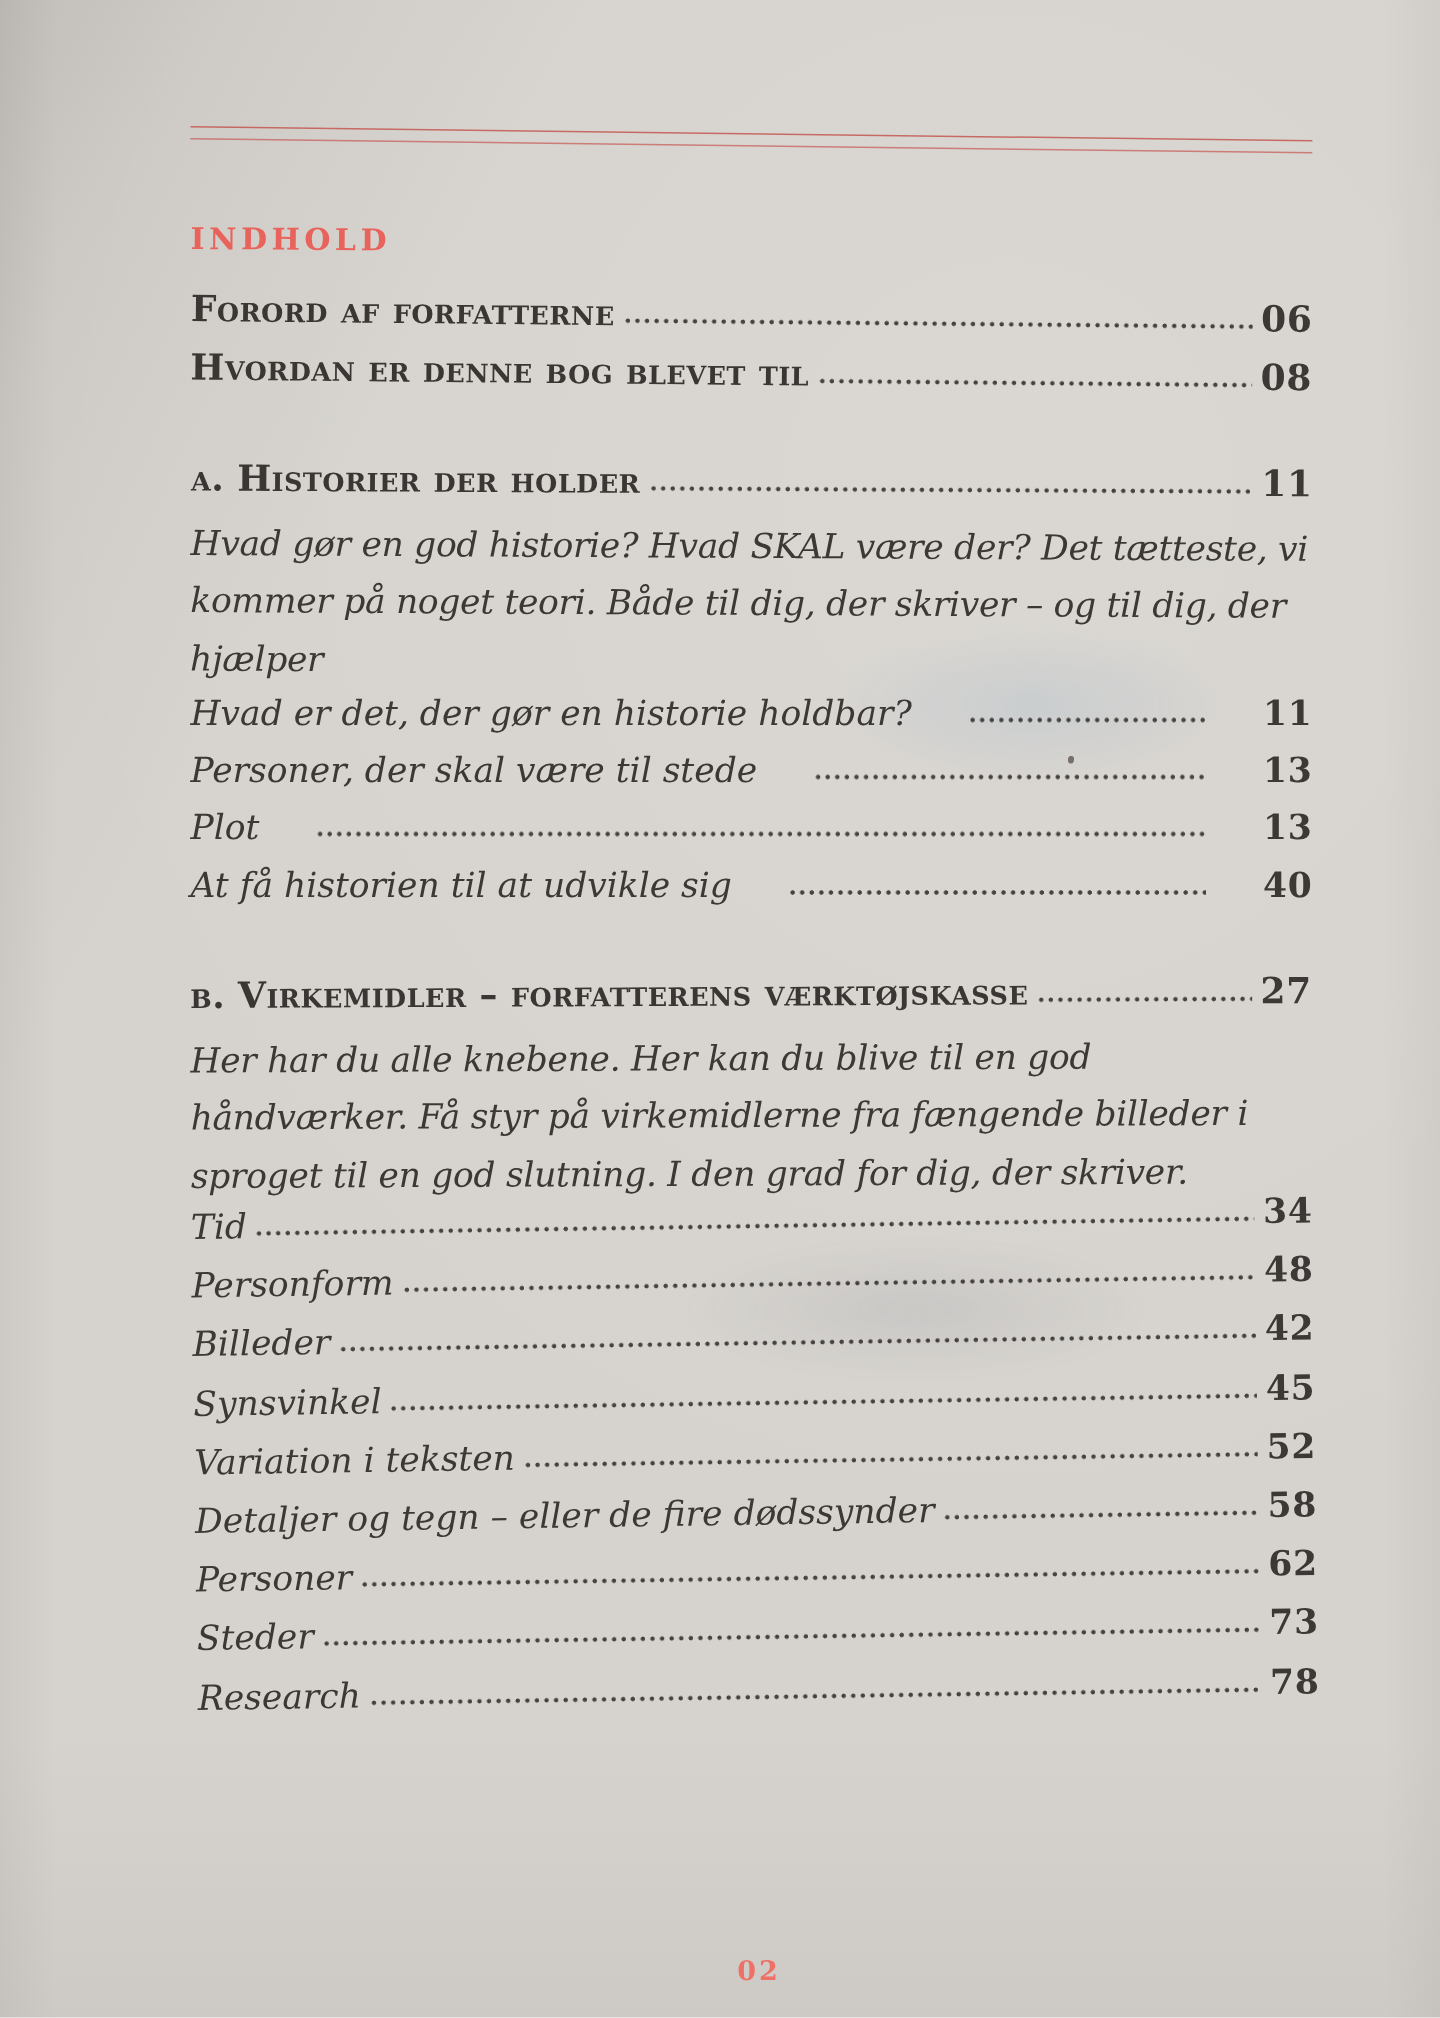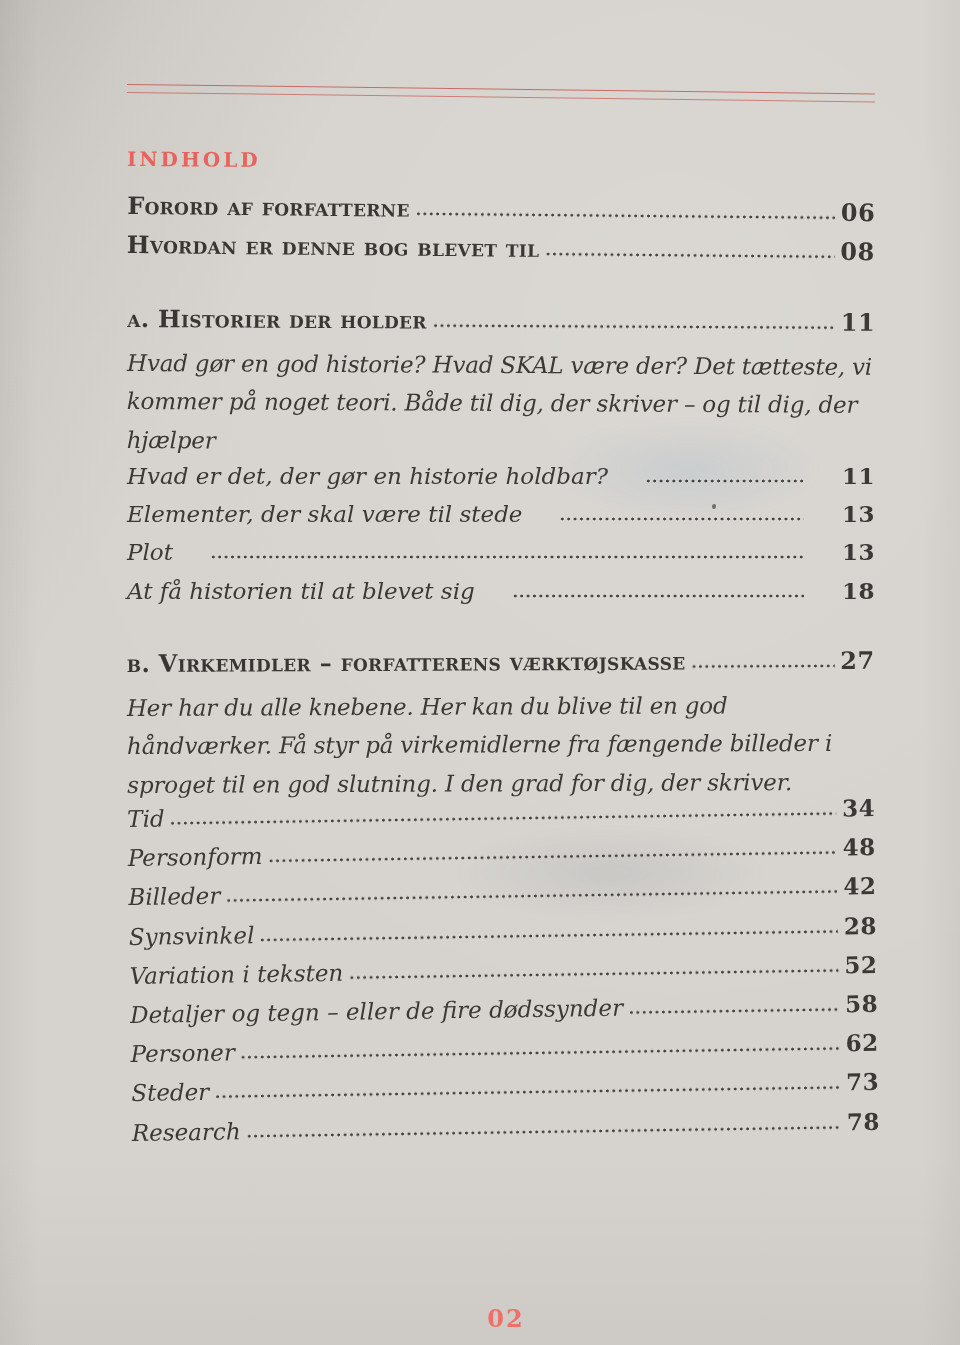--- a/index.html
+++ b/index.html
@@ -63,21 +63,21 @@
   .front { margin-top:20px; transform:rotate(0.55deg); transform-origin:0 50%; }
   .secA-head { margin-top:36px; transform:rotate(0.3deg); transform-origin:0 50%; }
   .secA-list { margin-top:2px; }
   .secA-list .row { height:38.4px;gap:32px; }
   .secB-head { margin-top:34px; transform:rotate(-0.25deg); transform-origin:0 50%; }
   .secB-list { margin-top:0; transform:rotate(-0.85deg); transform-origin:0 0; }
   .secB-list .row { height:39.2px; }
 
   .folio {
     position:absolute; top:1304px; left:0; width:960px; text-align:center;
-    text-indent:52px; font-size:24px; font-weight:700; letter-spacing:2px;
+    text-indent:52px; font-size:18px; font-weight:700; letter-spacing:2px;
     color:#ef7067;
   }
 </style>
 </head>
 <body>
 
 <div class="photo">
 
   <div class="ghost ghost-a"></div>
   <div class="ghost ghost-b"></div>
@@ -111,33 +111,33 @@
       <p class="desc">Hvad gør en god historie? Hvad SKAL være der? Det tætteste, vi kommer på noget teori. Både til dig, der skriver – og til dig, der hjælper</p>
     </div>
 
     <div class="secA-list">
       <div class="row entry-row">
         <span class="label">Hvad er det, der gør en historie holdbar?</span>
         <span class="dots"></span>
         <span class="num">11</span>
       </div>
       <div class="row entry-row">
-        <span class="label">Elementer, der skal være til stede</span>
+        <span class="label">Personer, der skal være til stede</span>
         <span class="dots"></span>
         <span class="num">13</span>
       </div>
       <div class="row entry-row">
         <span class="label">Plot</span>
         <span class="dots"></span>
         <span class="num">13</span>
       </div>
       <div class="row entry-row">
-        <span class="label">At få historien til at blevet sig</span>
-        <span class="dots"></span>
-        <span class="num">18</span>
+        <span class="label">At få historien til at udvikle sig</span>
+        <span class="dots"></span>
+        <span class="num">40</span>
       </div>
     </div>
 
     <div class="secB-head">
       <div class="row head-row">
         <span class="label">b. Virkemidler – forfatterens værktøjskasse</span>
         <span class="dots"></span>
         <span class="num">27</span>
       </div>
       <p class="desc">Her har du alle knebene. Her kan du blive til en god håndværker. Få styr på virkemidlerne fra fængende billeder i sproget til en god slutning. I den grad for dig, der skriver.</p>
@@ -155,21 +155,21 @@
         <span class="num">48</span>
       </div>
       <div class="row entry-row">
         <span class="label">Billeder</span>
         <span class="dots"></span>
         <span class="num">42</span>
       </div>
       <div class="row entry-row">
         <span class="label">Synsvinkel</span>
         <span class="dots"></span>
-        <span class="num">28</span>
+        <span class="num">45</span>
       </div>
       <div class="row entry-row">
         <span class="label">Variation i teksten</span>
         <span class="dots"></span>
         <span class="num">52</span>
       </div>
       <div class="row entry-row">
         <span class="label">Detaljer og tegn – eller de fire dødssynder</span>
         <span class="dots"></span>
         <span class="num">58</span>

